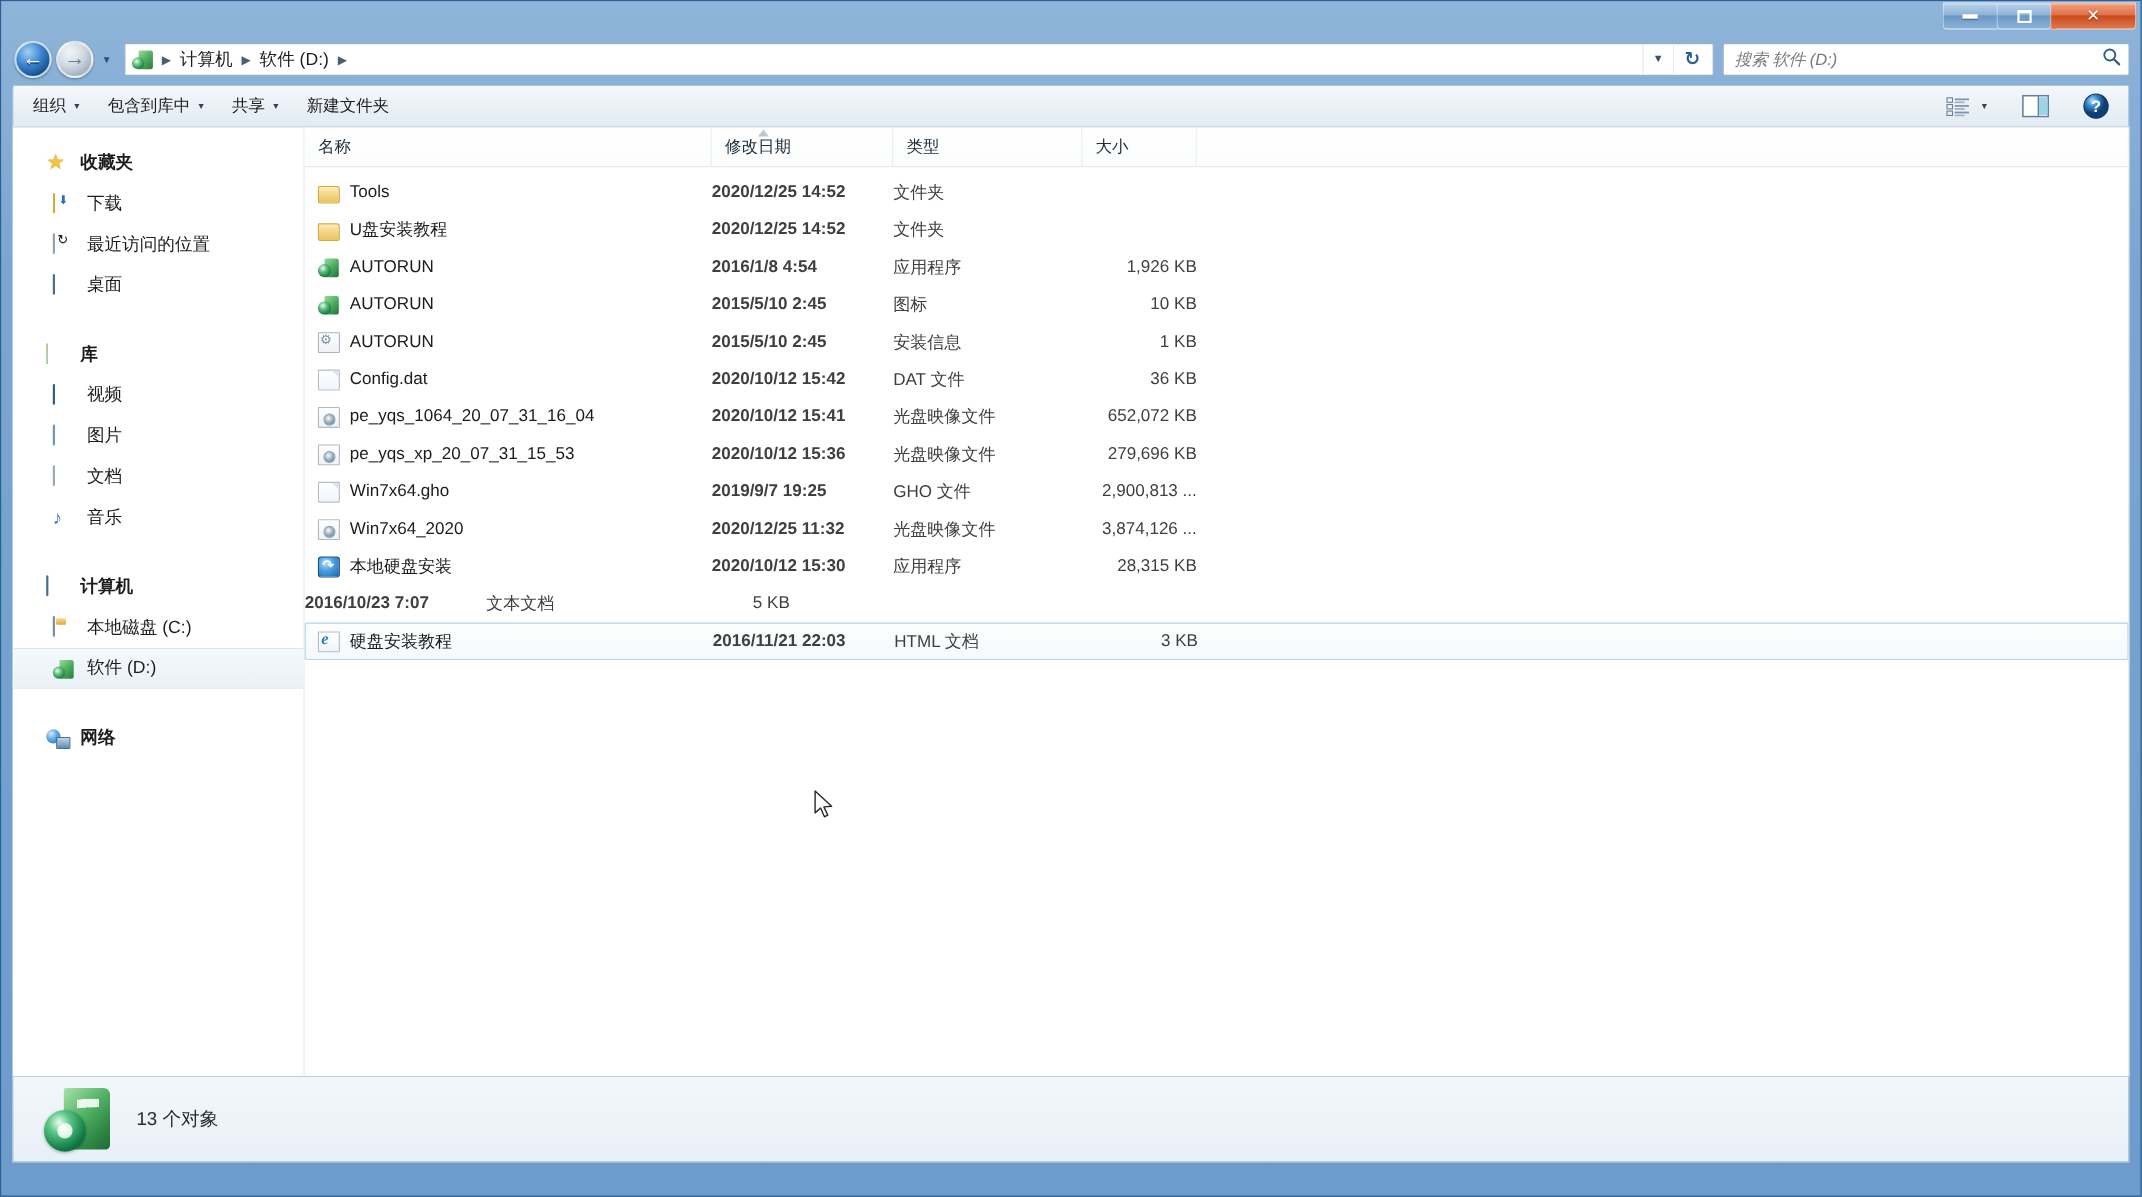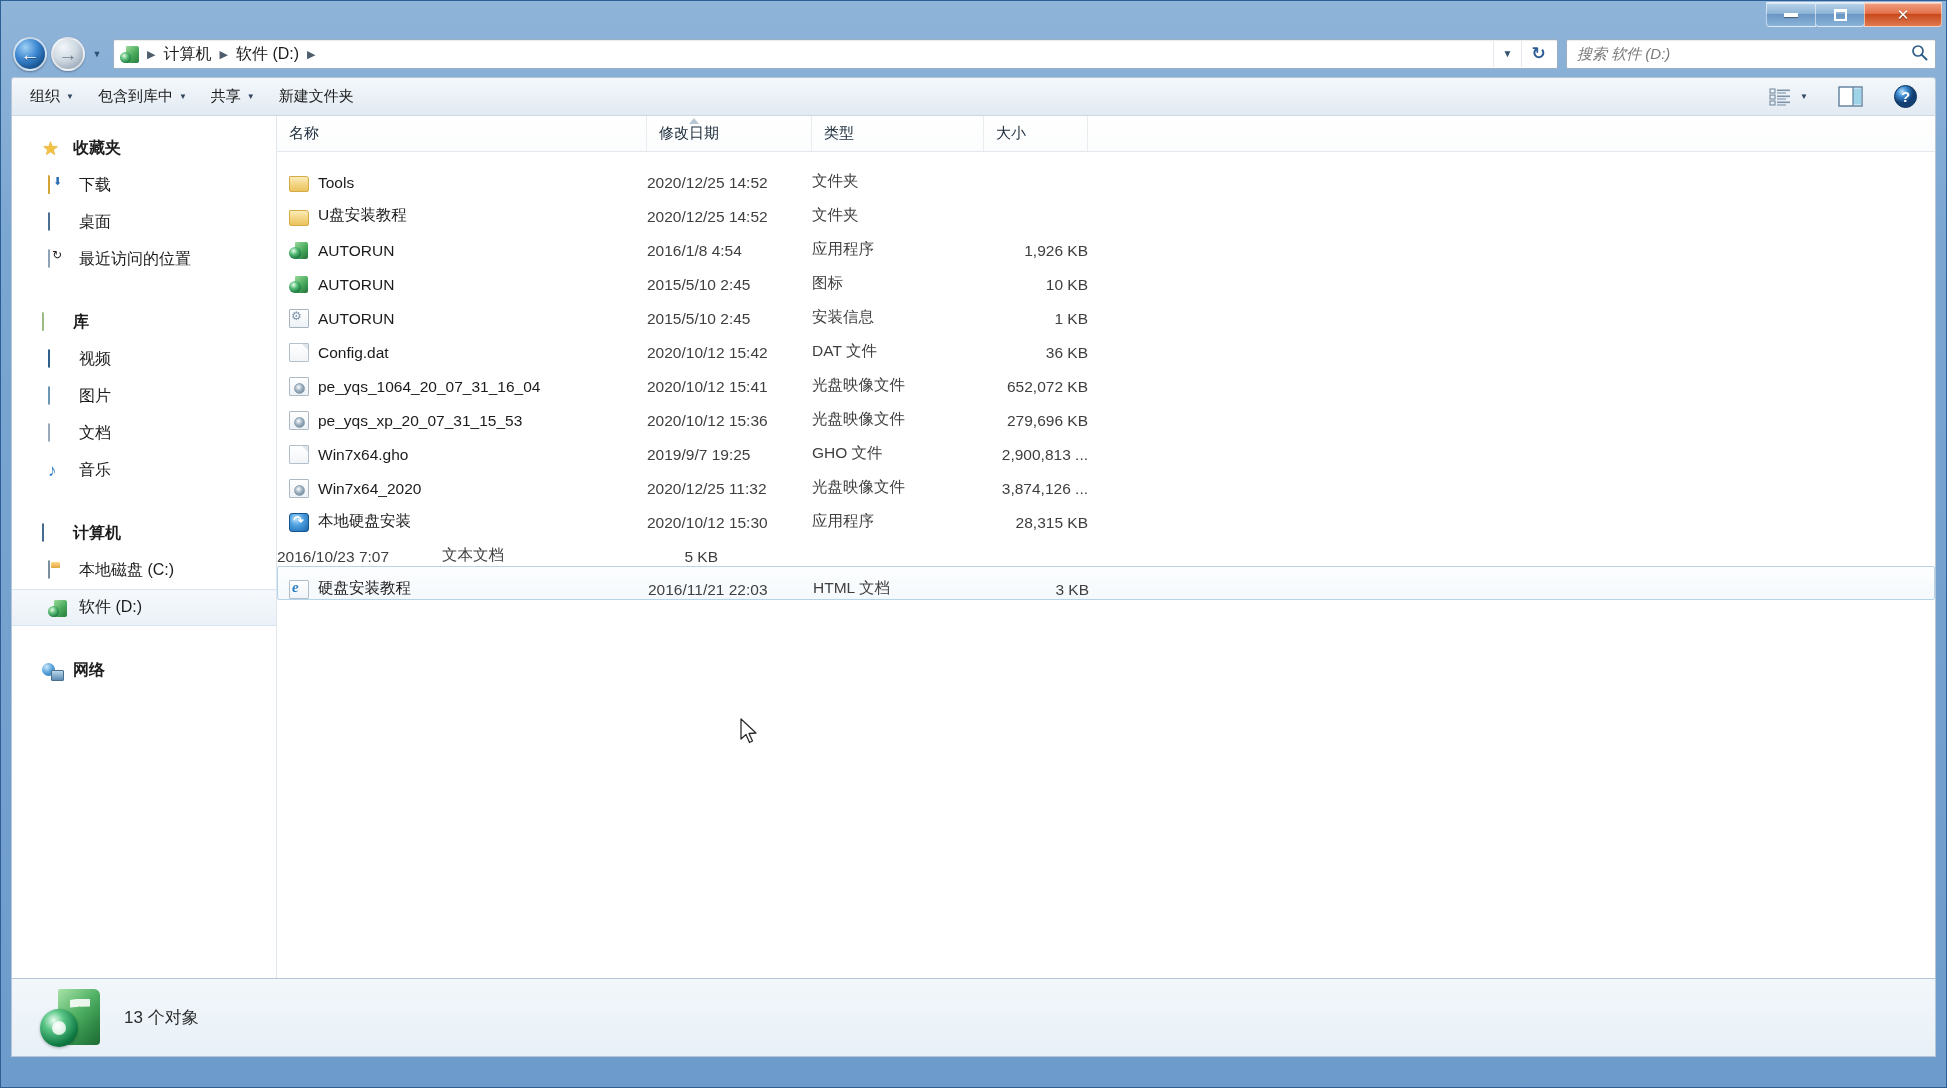--- a/index.html
+++ b/index.html
@@ -266,23 +266,23 @@
   #rows { padding-top: 6px; }
   .row {
     height: 34px; display: flex; align-items: center;
     font-size: 15.5px; color: #1b1b1b;
   }
   .row.selected {
     background: linear-gradient(180deg,#fdfefe 0%,#f4f9fd 100%);
     border: 1px solid #b5d4ea;
     border-radius: 2px;
   }
-  .cell { height: 100%; display: flex; align-items: flex-end; overflow: hidden; white-space: nowrap; }
+  .cell { height: 100%; display: flex; align-items: center; overflow: hidden; white-space: nowrap; }
   .cell.name { width: 370px; flex:0 0 370px; padding-left: 12px; gap: 9px; }
-  .cell.date { width: 165px; flex:0 0 165px; color:#3f3f3f; }
+  .cell.date { width: 165px; flex:0 0 165px; color:#3f3f3f;font-weight:bold; }
   .cell.type { width: 172px; flex:0 0 172px; color:#3f3f3f; }
   .cell.size { width: 104px; flex:0 0 104px; color:#3f3f3f; justify-content: flex-end; }
   .row.selected .cell.name { padding-left: 11px; }
   .fi { width: 20px; height: 20px; flex: 0 0 20px; position: relative; }
 
   
   .fi-folder {
     width:20px; height:16px; margin-top:3px;
     background: linear-gradient(180deg,#fdedbb 0%,#f3d584 50%,#eac35f 100%);
     border:1px solid #d5ab43; border-radius:1px 3px 2px 2px;
@@ -498,26 +498,26 @@
       <div class="nav-group">
         <div class="nav-row top">
           <span class="nicon ic-star">★</span>
           <span>收藏夹</span>
         </div>
         <div class="nav-row">
           <span class="nicon"><span class="ic-folder-dl"></span></span>
           <span>下载</span>
         </div>
         <div class="nav-row">
+          <span class="nicon"><span class="ic-recent"></span></span>
+          <span>最近访问的位置</span>
+        </div>
+        <div class="nav-row">
           <span class="nicon"><span class="ic-desktop"></span></span>
           <span>桌面</span>
-        </div>
-        <div class="nav-row">
-          <span class="nicon"><span class="ic-recent"></span></span>
-          <span>最近访问的位置</span>
         </div>
       </div>
 
       <div class="nav-spacer"></div>
 
       <div class="nav-group">
         <div class="nav-row top">
           <span class="nicon"><span class="ic-lib"></span></span>
           <span>库</span>
         </div>

